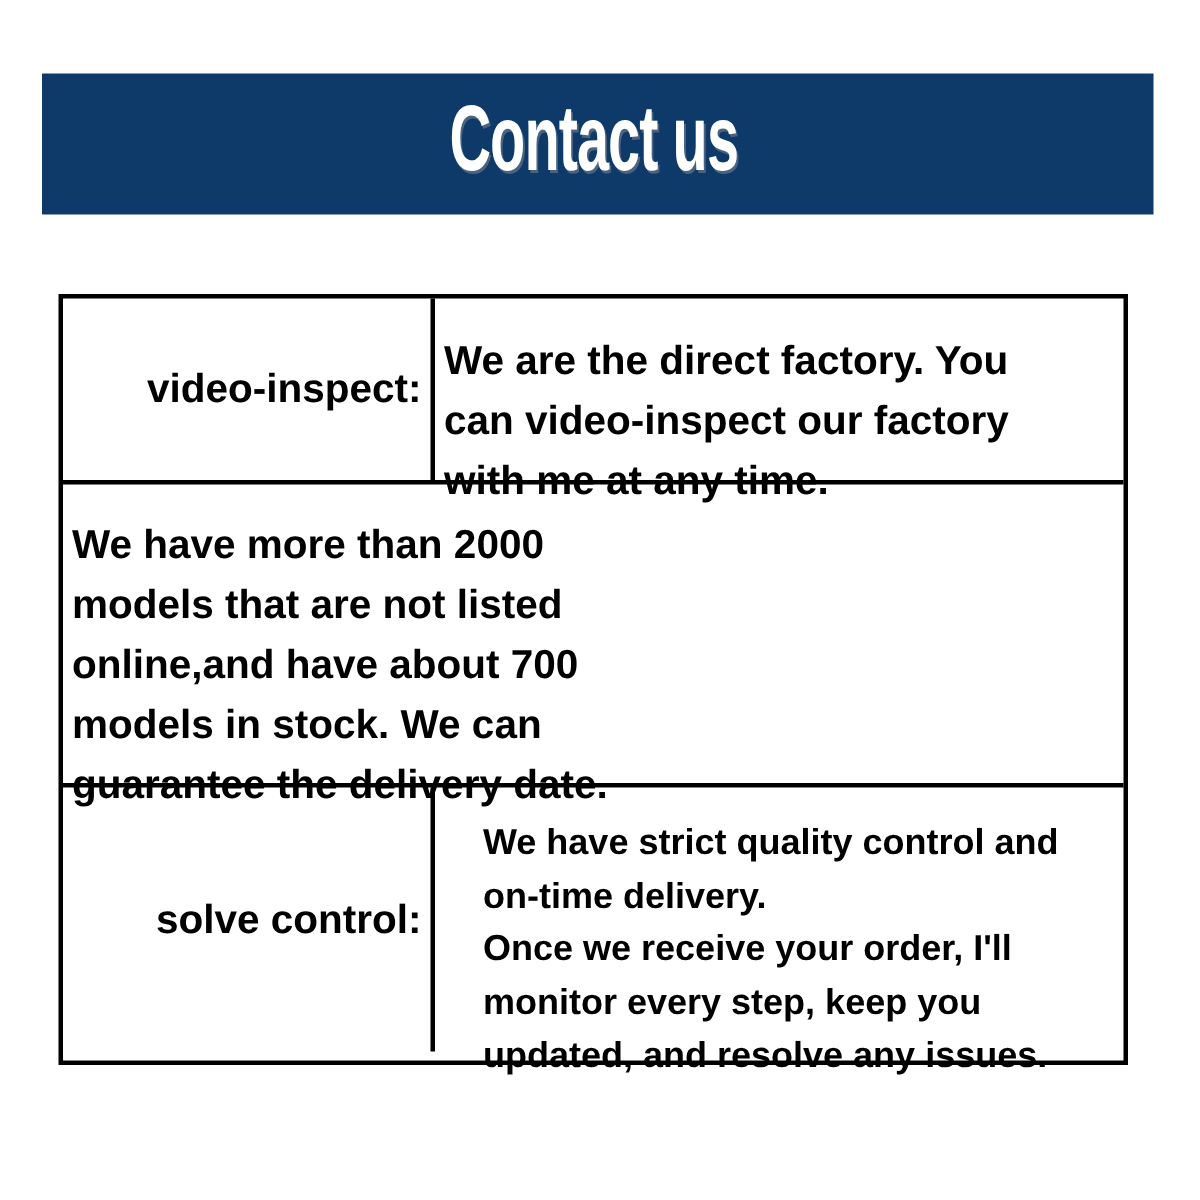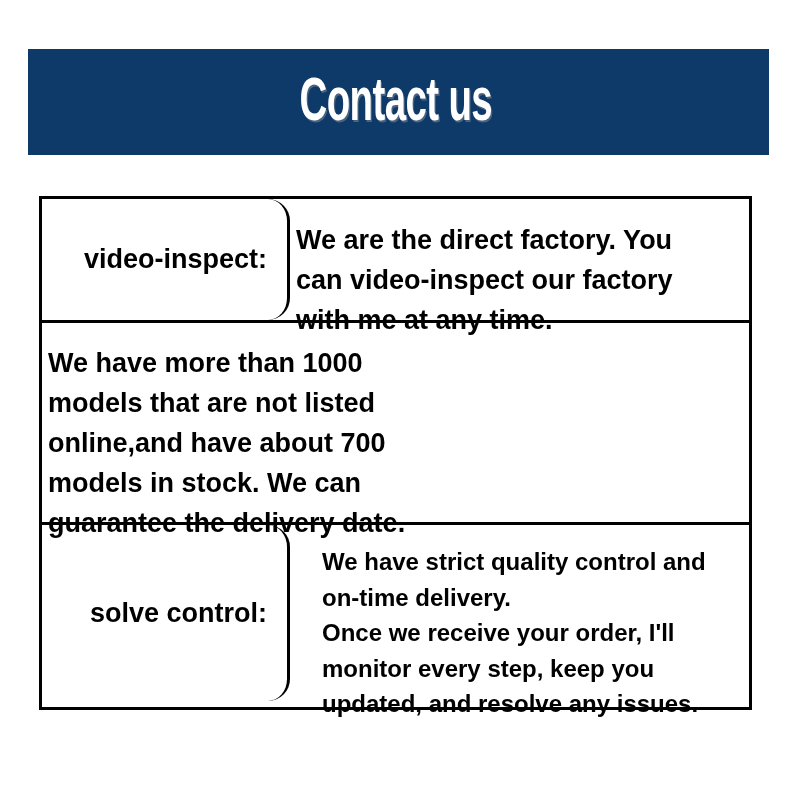--- a/index.html
+++ b/index.html
@@ -9,21 +9,21 @@
     position: relative;
     font-family: "Liberation Sans", sans-serif;
     color: #000;
     overflow: hidden;
   }
 
   
   .banner {
     position: absolute;
     left: 28px; top: 49px;
-    width: 741px; height: 106px;
+    width: 741px; height: 94px;
     background: #0e3a6a;
     display: flex;
     align-items: center;
     justify-content: center;
   }
   .banner-title {
     color: #ffffff;
     font-size: 62px;
     font-weight: bold;
     line-height: 1;
@@ -48,25 +48,24 @@
   .row-1 { height: 121px; }
   .row-2 { height: 202px; }
   .row-3 { height: 179px; }
 
   .cell-label {
     flex: 0 0 248px;
     border-right: 3px solid #000;
     display: flex;
     align-items: center;
     justify-content: flex-end;
-    padding-right: 20px;
+    padding-right: 6px;
     font-size: 27px;
     font-weight: bold;
     white-space: nowrap;
-    border-radius: 22px;
   }
   .cell-content {
     flex: 1;
     display: flex;
     align-items: center;
     padding-left: 6px;
     font-weight: bold;
     white-space: pre-line;
     margin-top: 40px;
   }
@@ -90,21 +89,21 @@
 <div class="info-table" style="border-color: rgb(0, 0, 0); color: rgb(0, 0, 0);">
 
   <div class="row row-1">
     <div class="cell-label">video-inspect:</div>
     <div class="cell-content">We are the direct factory. You
 can video-inspect our factory
 with me at any time.</div>
   </div>
 
   <div class="row row-2">
-    <div class="cell-content">We have more than 1000
+    <div class="cell-content">We have more than 2000
 models that are not listed
 online,and have about 700
 models in stock. We can
 guarantee the delivery date.</div>
   </div>
 
   <div class="row row-3">
     <div class="cell-label">solve control:</div>
     <div class="cell-content">We have strict quality control and
 on-time delivery.

